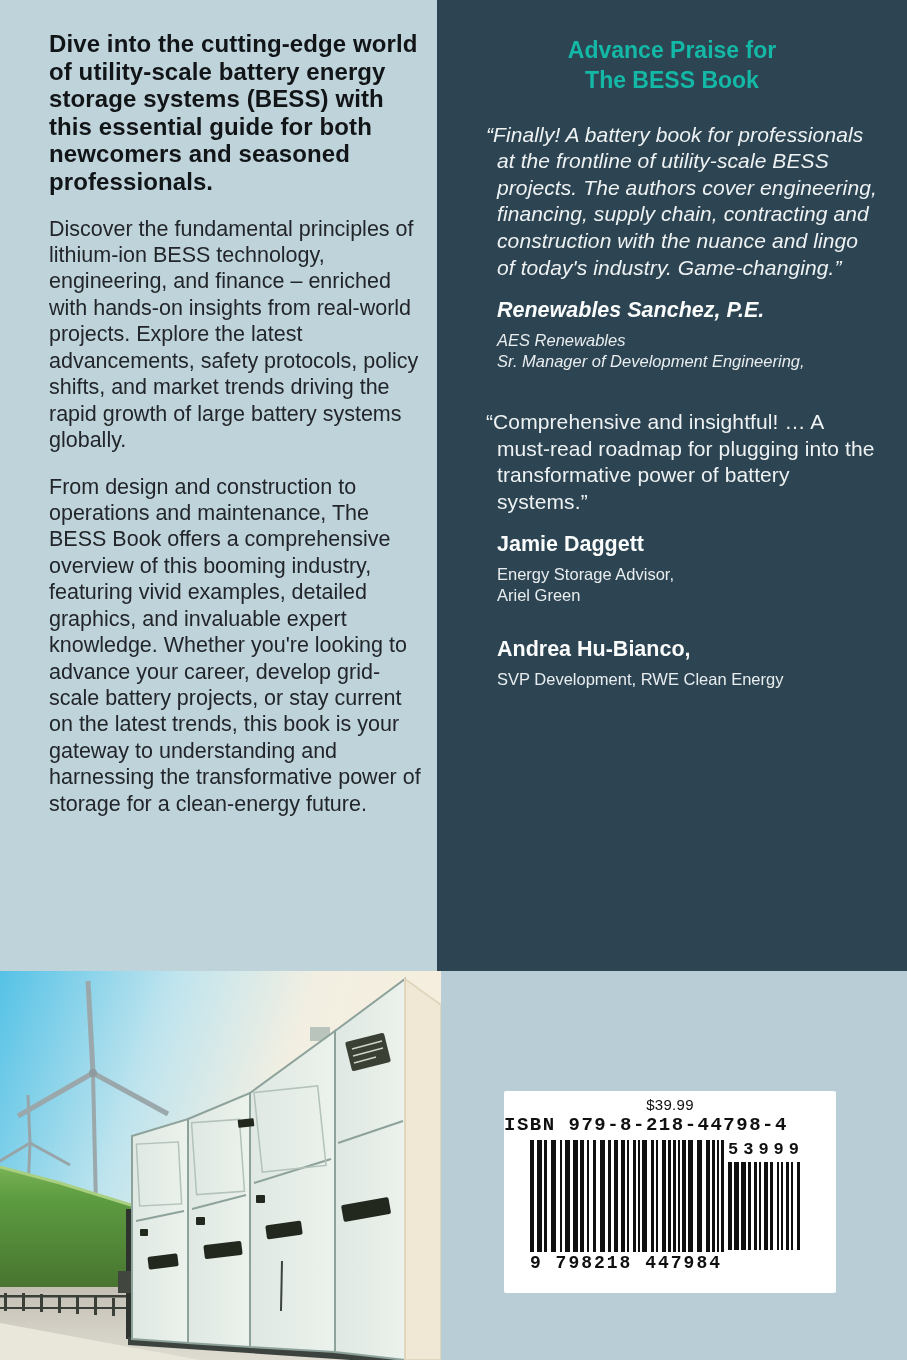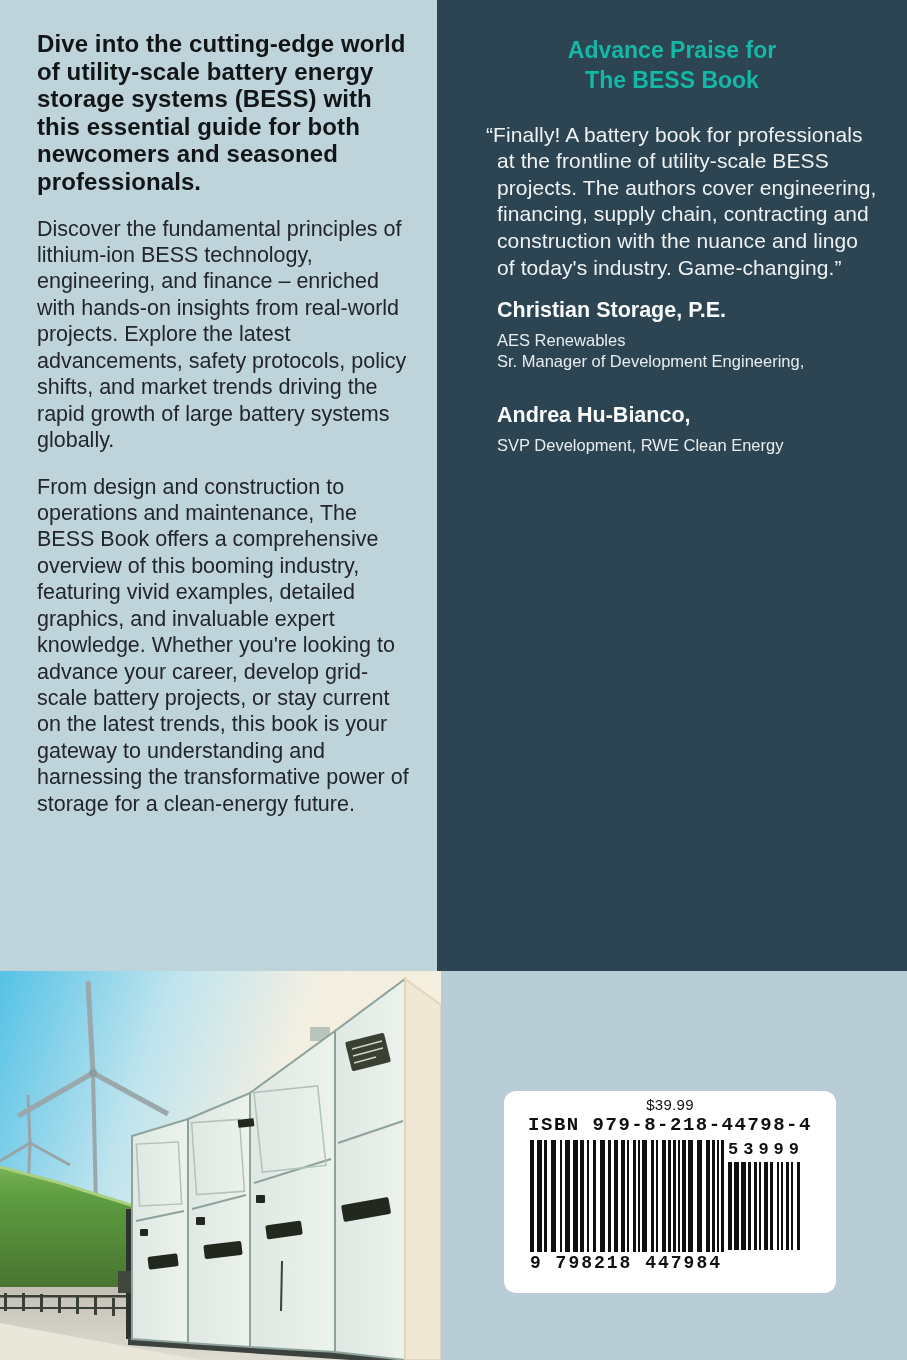--- a/index.html
+++ b/index.html
@@ -3,21 +3,21 @@
 <meta charset="utf-8">
 <style>
   html,body{margin:0;padding:0;background:#888;}
   .cover{
     position:relative;width:907px;height:1360px;overflow:hidden;
     font-family:"Liberation Sans",sans-serif;background:#bfd3db;
     margin:0 auto;
   }
   
   .col-left{
-    position:absolute;left:4px;top:0;width:437px;height:971px;
+    position:absolute;left:16px;top:0;width:437px;height:971px;
     background:#bfd3db;color:#202427;box-sizing:border-box;
     padding:30px 24px 0 33px;
   }
   .headline{
     margin:0;font-size:24px;line-height:1.15;font-weight:bold;
     color:#121517;letter-spacing:.1px;
   }
   .body-para{
     margin:20px 0 0 0;font-size:21.5px;line-height:1.23;color:#22262a;
   }
@@ -25,48 +25,48 @@
   .col-right{
     position:absolute;left:437px;top:0;width:470px;height:971px;
     background:#2d4452;color:#f2f5f5;box-sizing:border-box;
   }
   .praise-heading{
     margin:0;padding-top:36px;text-align:center;
     font-size:23px;line-height:1.3;font-weight:bold;color:#14b8a6;
   }
   .quotes{padding:0 30px 0 60px;}
   .quote-block{margin:0;}
-  .qb-1{margin-top:26px;}
+  .qb-1{margin-top:26px;font-style:italic;}
   .qb-2{margin-top:37px;}
   .qb-3{margin-top:31px;}
   .quote{
     margin:0;font-size:21px;line-height:1.265;color:#eef2f3;
     text-indent:-11px;letter-spacing:.1px;
   }
   .attr-name{margin-top:17px;font-size:21.5px;font-weight:bold;color:#fbfdfd;}
   .attr-role{margin-top:7px;font-size:16.5px;line-height:1.27;color:#e8edef;}
   .attr-role + .attr-role{margin-top:0;}
   
   .photo{position:absolute;left:0;top:971;width:441px;height:389px;}
   .photo{top:971px;}
   .photo svg{display:block;}
   
   .bottom-right{
     position:absolute;left:441px;top:971px;width:466px;height:389px;
     background:#b9cdd6;
   }
   .barcode-box{
     position:absolute;left:63px;top:120px;width:332px;height:202px;
-    background:#ffffff;border-radius:12px;box-sizing:border-box;
+    background:#ffffff;border-radius:2px;box-sizing:border-box;
     padding-top:5px;color:#101010;
   }
   .price{text-align:center;font-size:15px;letter-spacing:.3px;}
   .isbn{
     font-family:"Liberation Mono","DejaVu Sans Mono",monospace;
-    font-weight:bold;font-size:19px;letter-spacing:1.5px;text-align:center;
+    font-weight:bold;font-size:19px;letter-spacing:1.5px;
     margin-top:1px;white-space:nowrap;
   }
   .bars-row{display:flex;align-items:flex-start;padding-left:26px;margin-top:4px;}
   .bars{position:relative;}
   .bars i{position:absolute;top:0;bottom:0;background:#101010;}
   .main-bars{width:198px;height:112px;}
   .digits{
     font-family:"Liberation Mono","DejaVu Sans Mono",monospace;
     font-weight:bold;font-size:18px;letter-spacing:2px;margin-top:1px;
   }
@@ -91,25 +91,31 @@
 
   <section class="col-right">
     <h2 class="praise-heading">
       <span>Advance Praise for</span><br>
       <span>The BESS Book</span>
     </h2>
     <div class="quotes">
 
       <div class="quote-block qb-1">
         <p class="quote">“Finally! A battery book for professionals at the frontline of utility-scale BESS projects. The authors cover engineering, financing, supply chain, contracting and construction with the nuance and lingo of today's industry. Game-changing.”</p>
-        <div class="attr-name">Christian Storage, P.E.</div>
+        <div class="attr-name">Renewables Sanchez, P.E.</div>
         <div class="attr-role">AES Renewables</div>
         <div class="attr-role">Sr. Manager of Development Engineering,</div>
       </div>
 
+      <div class="quote-block qb-2">
+        <p class="quote">“Comprehensive and insightful! … A must-read roadmap for plugging into the transformative power of battery systems.”</p>
+        <div class="attr-name">Jamie Daggett</div>
+        <div class="attr-role">Energy Storage Advisor,</div>
+        <div class="attr-role">Ariel Green</div>
+      </div>
 
       <div class="quote-block qb-3">
         <div class="attr-name">Andrea Hu-Bianco,</div>
         <div class="attr-role">SVP Development, RWE Clean Energy</div>
       </div>
 
     </div>
   </section>
 
   <div class="photo">

